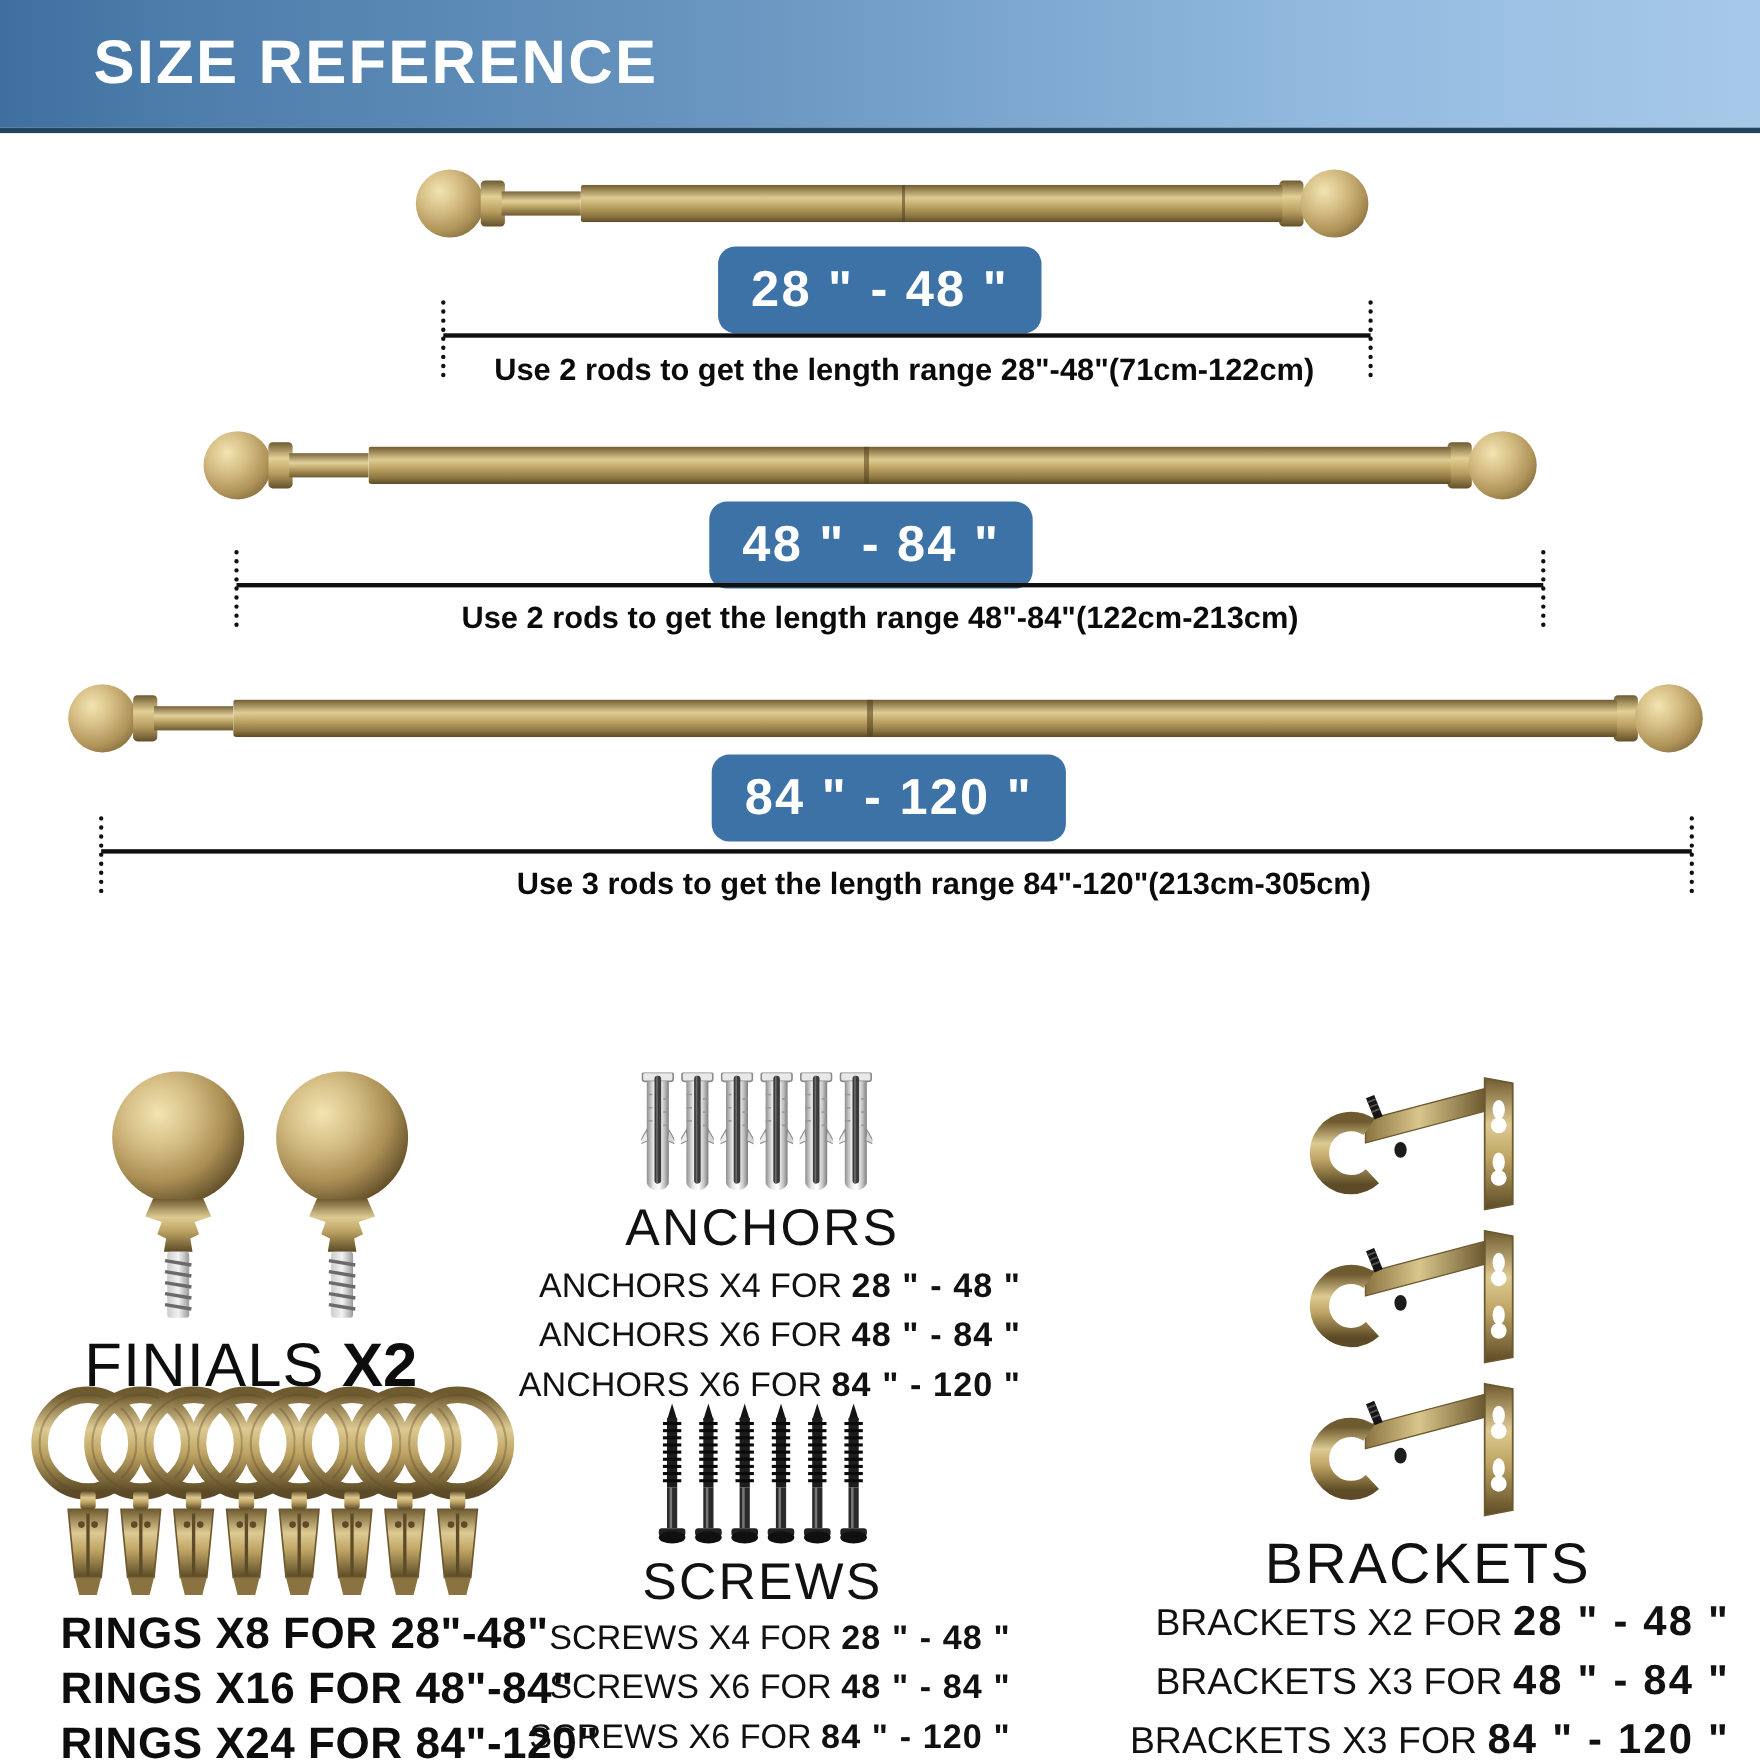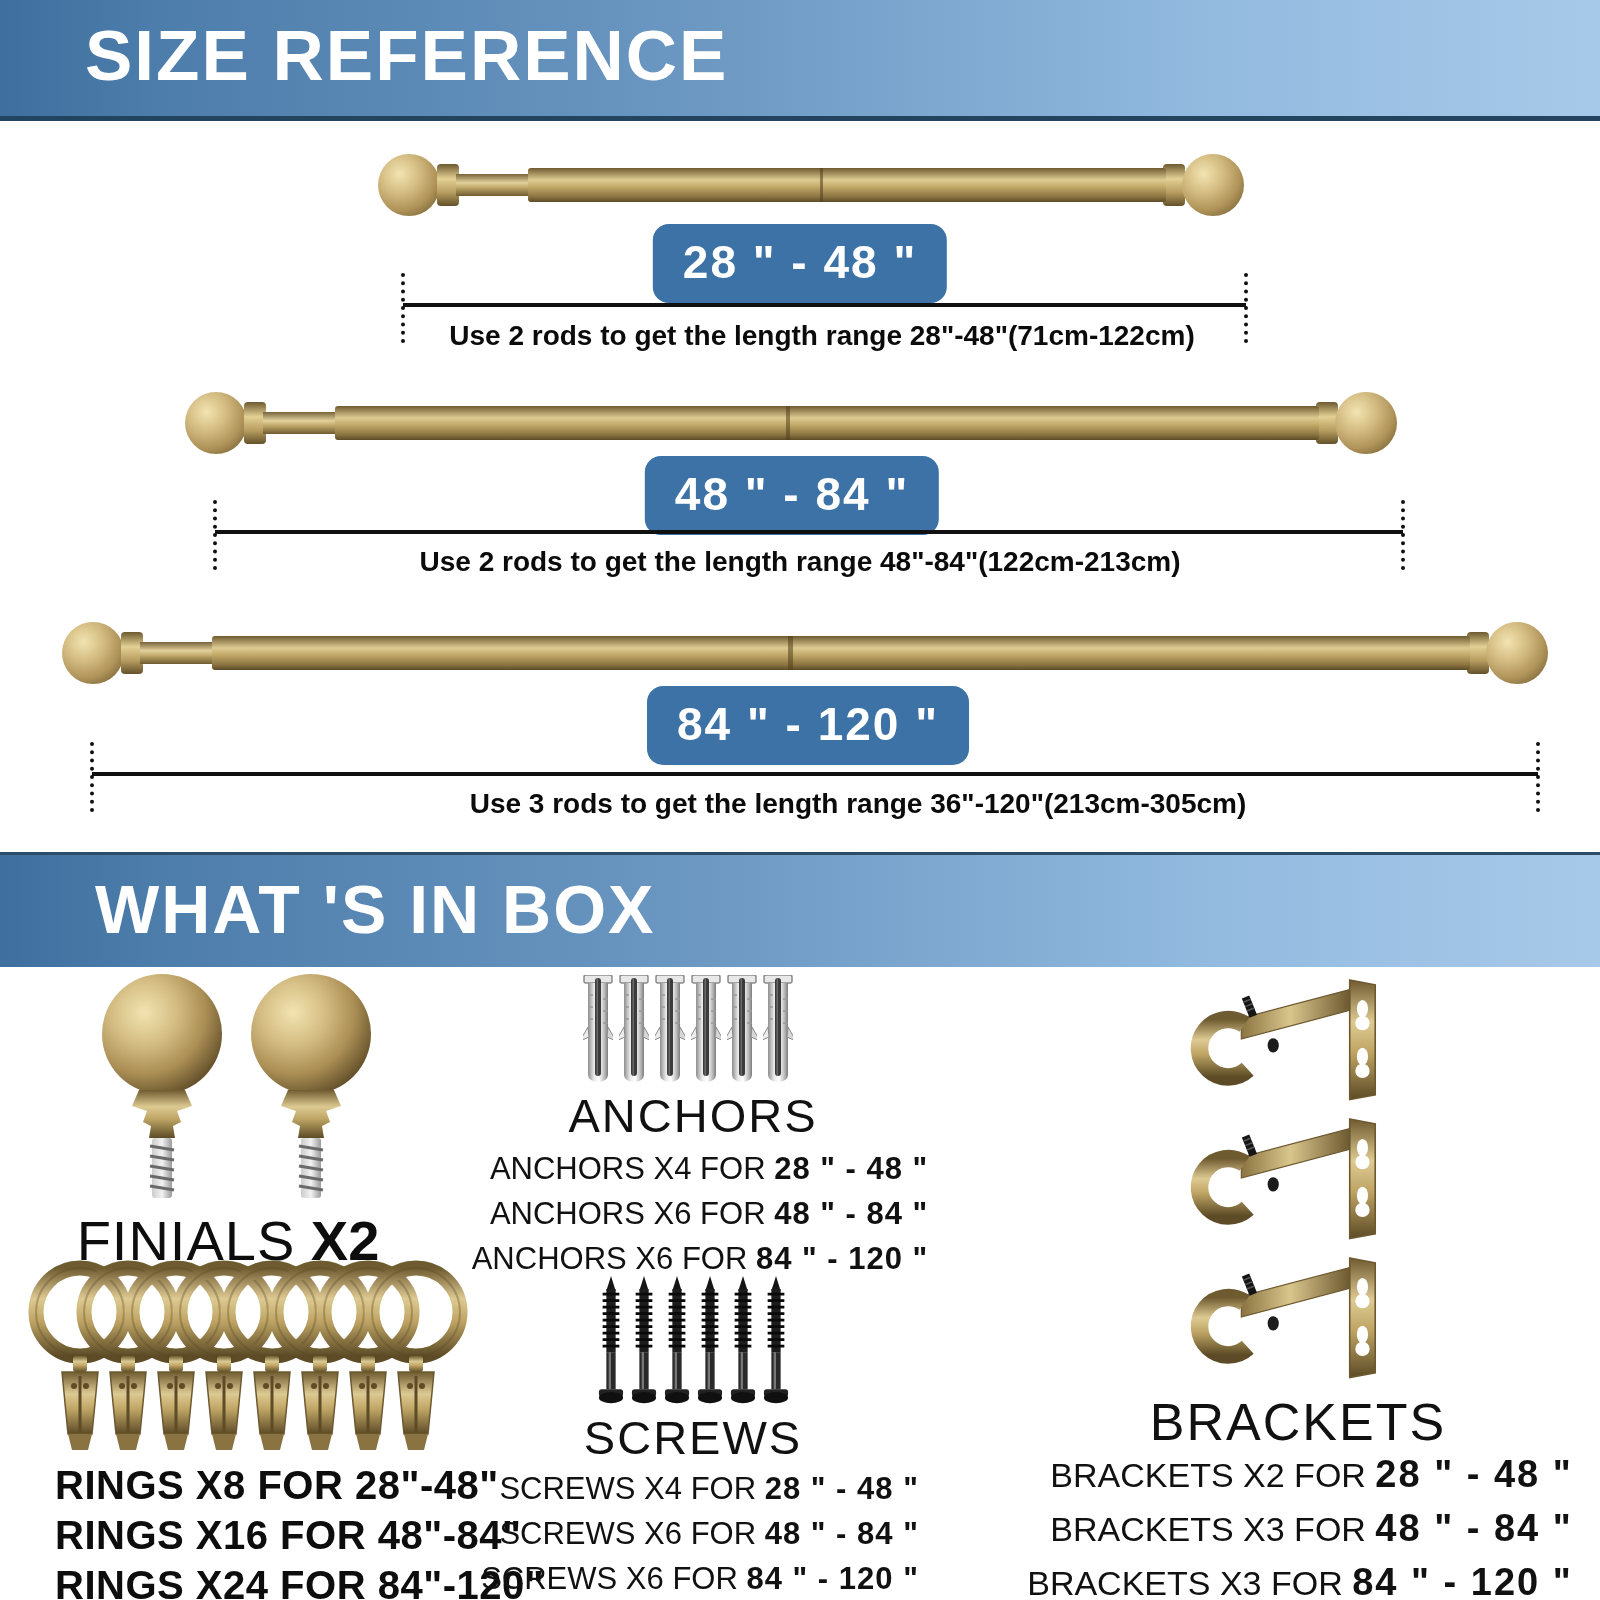--- a/index.html
+++ b/index.html
@@ -4,21 +4,21 @@
 <style>
   html,body{margin:0;padding:0;background:#ffffff;}
   .page{position:relative;width:1600px;height:1600px;background:#ffffff;overflow:hidden;
         font-family:"Liberation Sans", sans-serif;color:#0d0d0d;}
 
   
   .banner{position:absolute;left:0;right:0;
           background:linear-gradient(90deg,#3e6f9e 0%,#4d7dab 10%,#6d99c3 45%,#92badf 75%,#a7c9e9 100%);}
   .banner .banner-text{color:#ffffff;font-weight:bold;letter-spacing:2px;white-space:nowrap;}
   #banner-size{top:0;height:116px;border-bottom:5px solid #23445f;}
-  #banner-size .banner-text{font-size:71px;line-height:112px;padding-left:85px;display:block;}
+  #banner-size .banner-text{font-size:56px;line-height:112px;padding-left:85px;display:block;}
   #banner-box{top:852px;height:112px;border-top:3px solid #2c4d68;}
   #banner-box .banner-text{font-size:68px;line-height:108px;padding-left:95px;display:block;}
 
   
   .rod{position:absolute;height:70px;display:flex;align-items:center;}
   .rod .ball{width:62px;height:62px;border-radius:50%;flex:0 0 auto;
     background:radial-gradient(circle at 35% 32%,#f2e4b2 0%,#d7c086 30%,#b0945a 62%,#7d6638 86%,#5e4b27 100%);}
   .rod .collar{width:22px;height:42px;flex:0 0 auto;margin:0 -3px;border-radius:4px;
     background:linear-gradient(180deg,#6d5a30 0%,#e3d094 35%,#b79c5f 68%,#63512a 100%);}
   .rod .shaft-thin{height:22px;flex:0 0 72px;
@@ -221,25 +221,22 @@
   <div class="rod" id="rod3">
     <div class="ball"></div>
     <div class="collar"></div>
     <div class="shaft-thin"></div>
     <div class="shaft"></div>
     <div class="collar"></div>
     <div class="ball"></div>
   </div>
   <div class="range-label" id="label3">84 " - 120 "</div>
   <div class="dim" id="dim3"></div>
-  <div class="caption" id="cap3">Use 3 rods to get the length range 36"-120"(213cm-305cm)</div>
-
-  <div class="banner" id="banner-box">
-    <span class="banner-text">WHAT 'S IN BOX</span>
-  </div>
+  <div class="caption" id="cap3">Use 3 rods to get the length range 84"-120"(213cm-305cm)</div>
+
 
   <div class="abs" style="left:95px;top:972px;display:flex;gap:14px;">
     <svg width="135" height="232">
         <use href="#sym-finial"></use>
       </svg>
     <svg width="135" height="232">
         <use href="#sym-finial"></use>
       </svg>
   </div>
   <div class="abs center finials-label" style="left:228px;top:1208px;">

